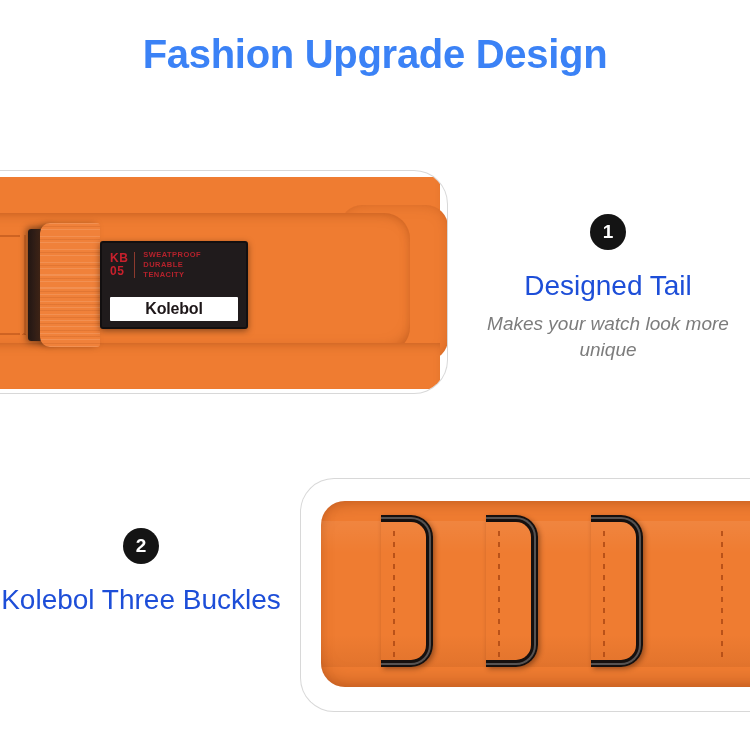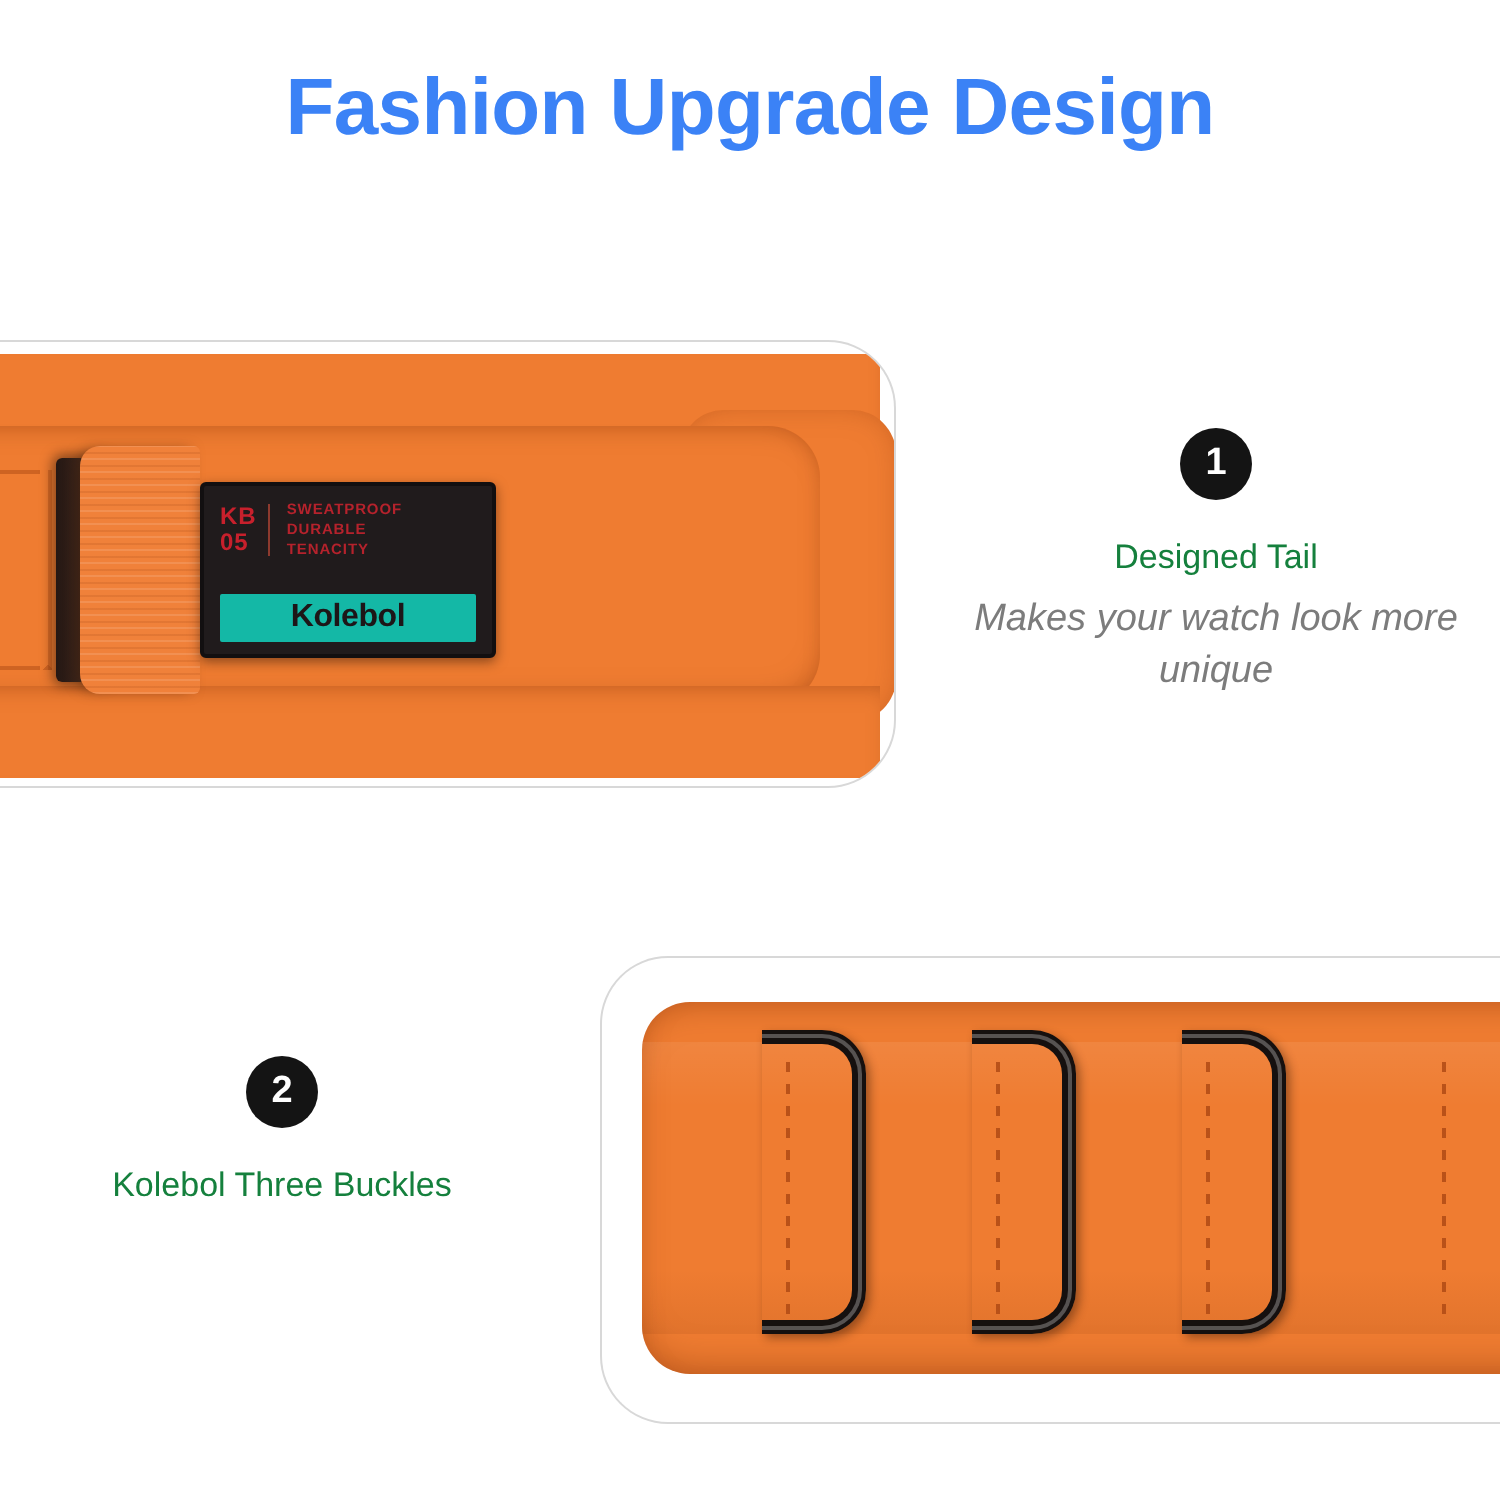--- a/index.html
+++ b/index.html
@@ -214,21 +214,21 @@
   }
   .label-code div { white-space: nowrap; }
   .label-features {
     color: #b5222c;
     font-size: 7.5px;
     font-weight: bold;
     line-height: 1.32;
     letter-spacing: 0.45px;
   }
   .label-brand-band {
-    background: #14b8a6;
+    background: #ffffff;
     height: 24px;
     border-radius: 1px;
     display: flex;
     align-items: center;
     justify-content: center;
   }
   .label-brand-band .brand-text {
     color: #1d1618;
     font-size: 16px;
     font-weight: bold;
@@ -312,22 +312,22 @@
     border-radius: 50%;
     background: #141414;
     color: #ffffff;
     font-size: 19px;
     font-weight: bold;
     line-height: 36px;
     text-align: center;
     margin: 0 auto;
   }
   .callout-title {
-    font-size: 17px;
-    color: #15803d;
+    font-size: 28px;
+    color: #1d4ed8;
     margin-top: 18px;
     line-height: 1.25;
     white-space: nowrap;
   }
   .callout-desc {
     font-size: 19px;
     color: #7c7c7c;
     margin-top: 8px;
     line-height: 1.35;
     font-style: italic;

